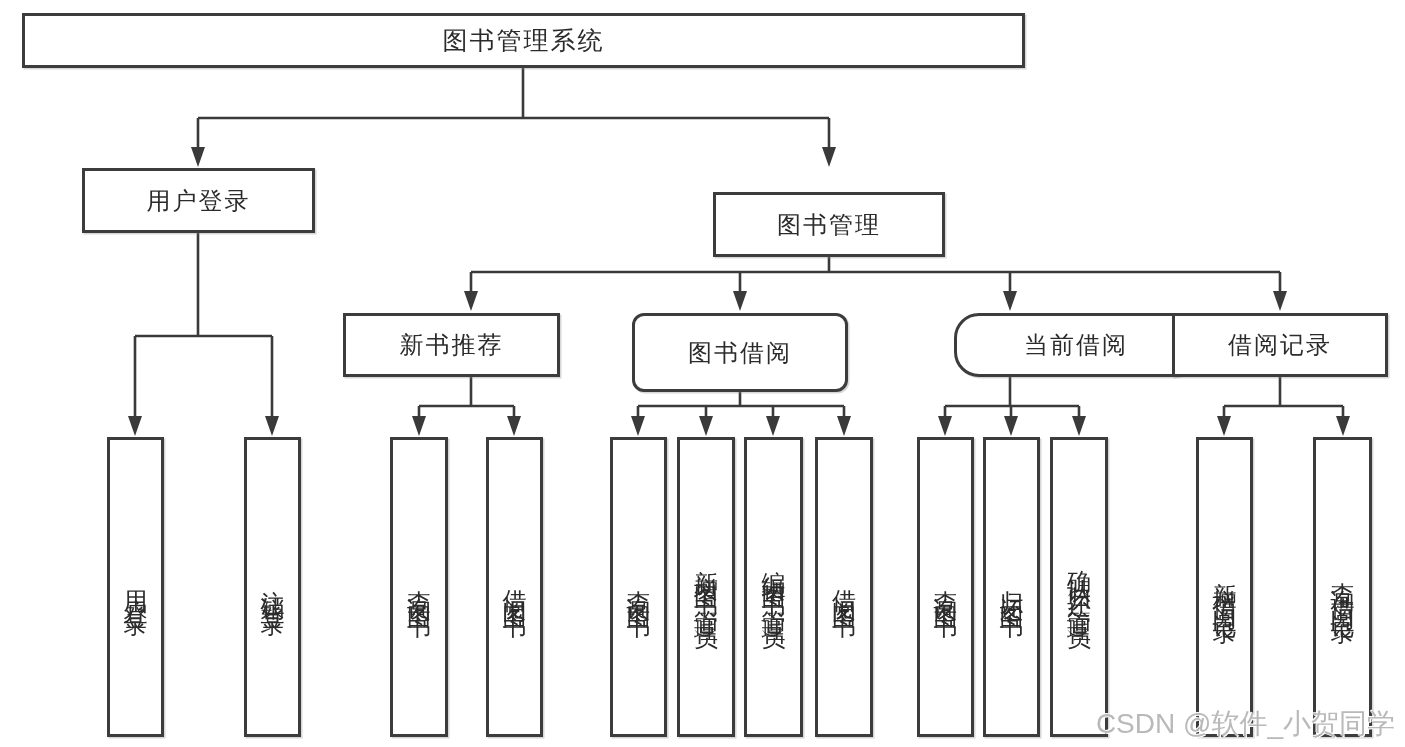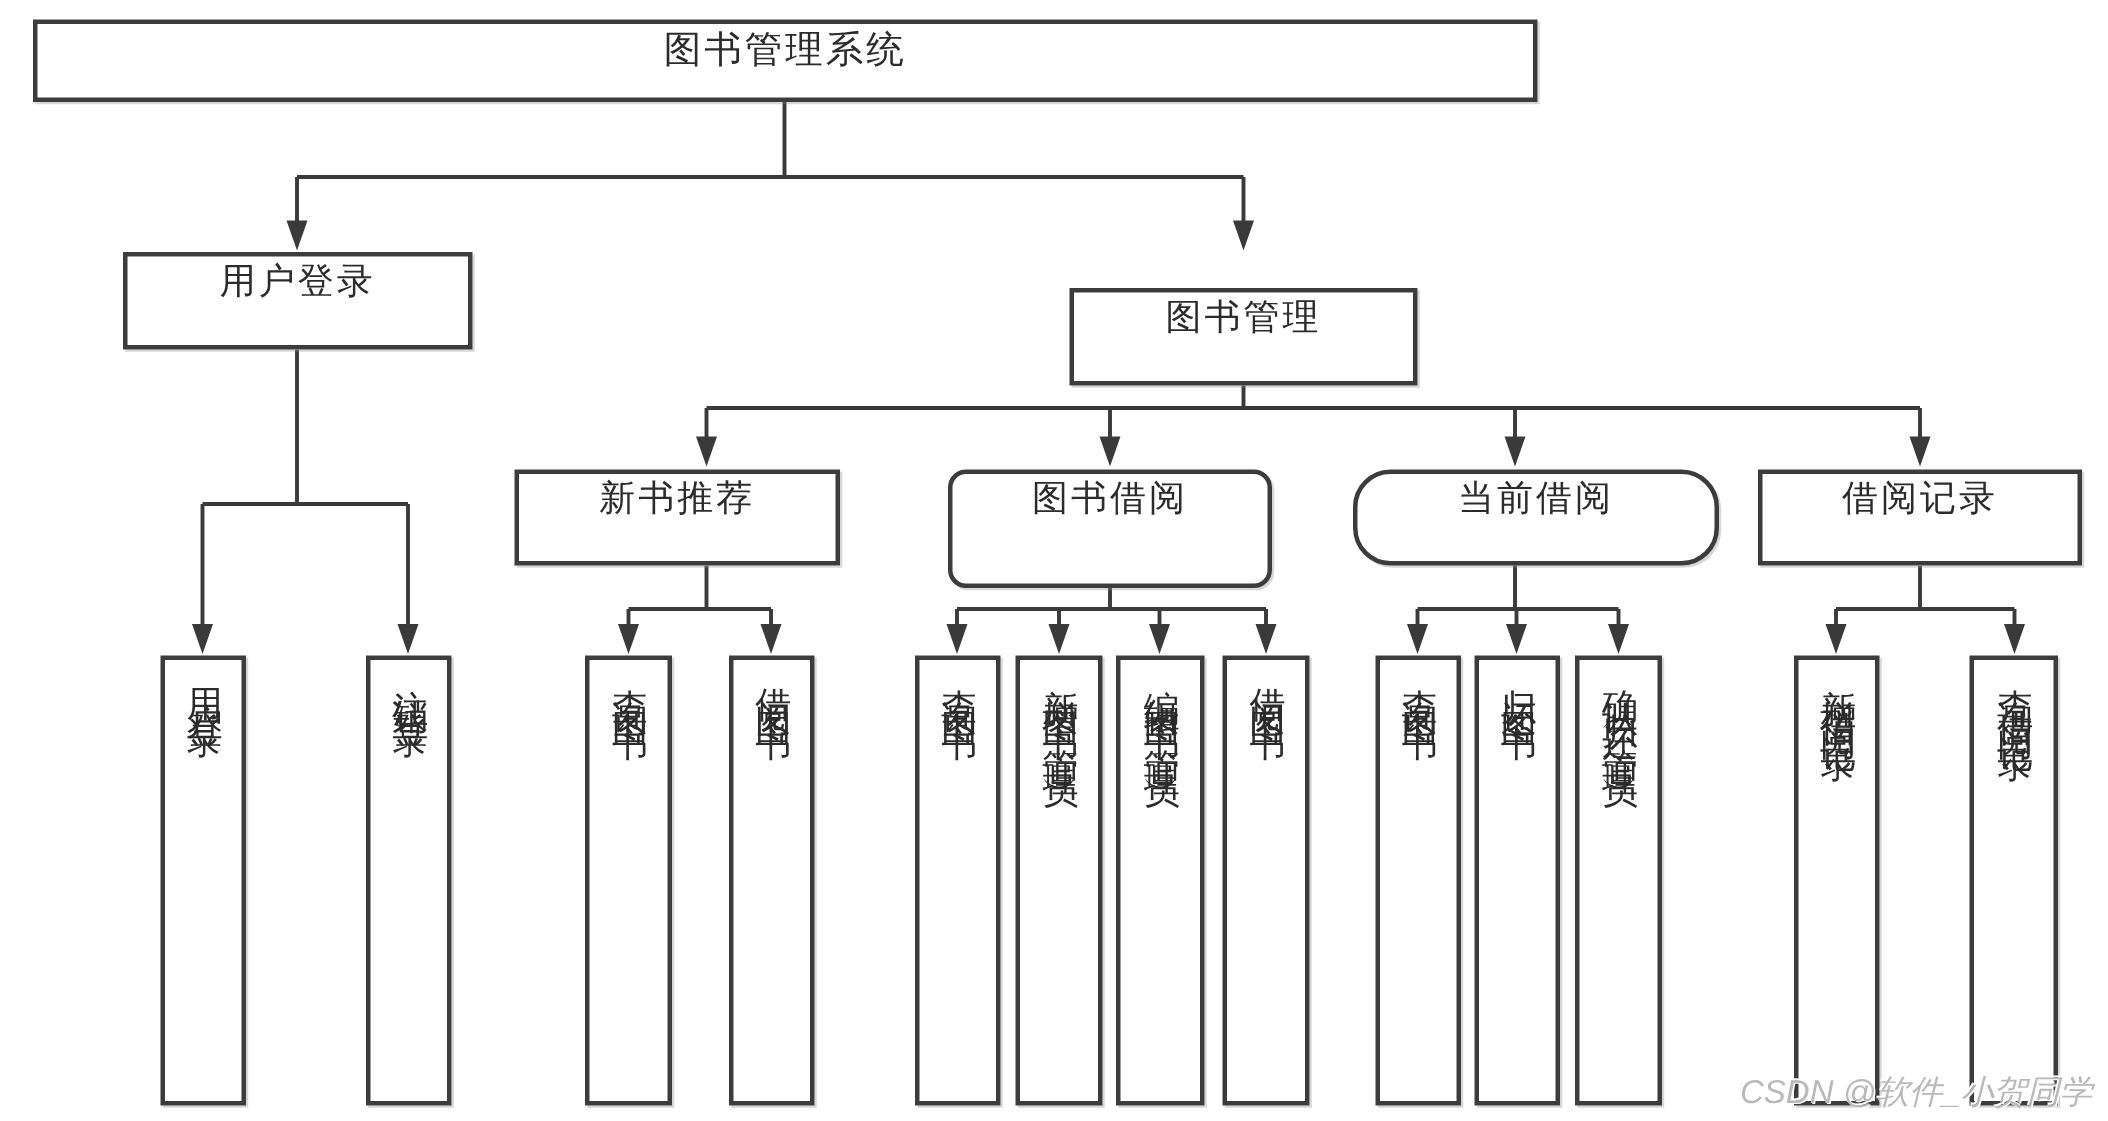--- a/index.html
+++ b/index.html
@@ -22,20 +22,21 @@
     width: 1405px;
     height: 747px;
   }
   .node {
     position: absolute;
     box-sizing: border-box;
     border: 3px solid #3c3c3c;
     background: #ffffff;
     color: #2b2b2b;
     display: flex;
+    align-items: center;
     justify-content: center;
     box-shadow: 1.5px 1.5px 0 rgba(140,140,140,0.35);
   }
   .node.h span {
     font-size: 24px;
     letter-spacing: 2px;
     white-space: nowrap;
   }
   .node.title span {
     font-size: 25px;
@@ -44,25 +45,24 @@
     writing-mode: vertical-rl;
     text-orientation: mixed;
     font-size: 24px;
     letter-spacing: 8px;
     line-height: 1;
   }
   .watermark {
     position: absolute;
     right: 10px;
     bottom: 4px;
-    font-size: 22px;
+    font-size: 28px;
     color: #b9b9b9;
     text-shadow: 1px 1px 0 #ffffff, -1px -1px 0 #ffffff;
     white-space: nowrap;
-    font-style: italic;
   }
 </style>
 </head>
 <body>
 
 <div class="stage">
 
   <svg class="wires" viewBox="0 0 1405 747" aria-hidden="true">
 
     <path d="M523 68 V118 M198 118 H829 M198 118 V150 M829 118 V150
@@ -92,21 +92,21 @@
   <div class="node h" style="left:713px; top:168px; width:232px; height:65px;margin-top:24px;">
     <span>图书管理</span>
   </div>
 
   <div class="node h" style="left:343px; top:313px; width:217px; height:64px;">
     <span>新书推荐</span>
   </div>
   <div class="node h" style="left:632px; top:313px; width:216px; height:79px;border-radius:12px;">
     <span>图书借阅</span>
   </div>
-  <div class="node h" style="left:902px; top:313px; width:244px; height:64px;border-radius:25px;">
+  <div class="node h" style="left:954px; top:313px; width:244px; height:64px;border-radius:25px;">
     <span>当前借阅</span>
   </div>
   <div class="node h" style="left:1172px; top:313px; width:216px; height:64px;">
     <span>借阅记录</span>
   </div>
 
   <div class="node v" style="left:107px; top:437px; width:57px; height:300px;">
     <span>用户登录</span>
   </div>
   <div class="node v" style="left:244px; top:437px; width:57px; height:300px;">

